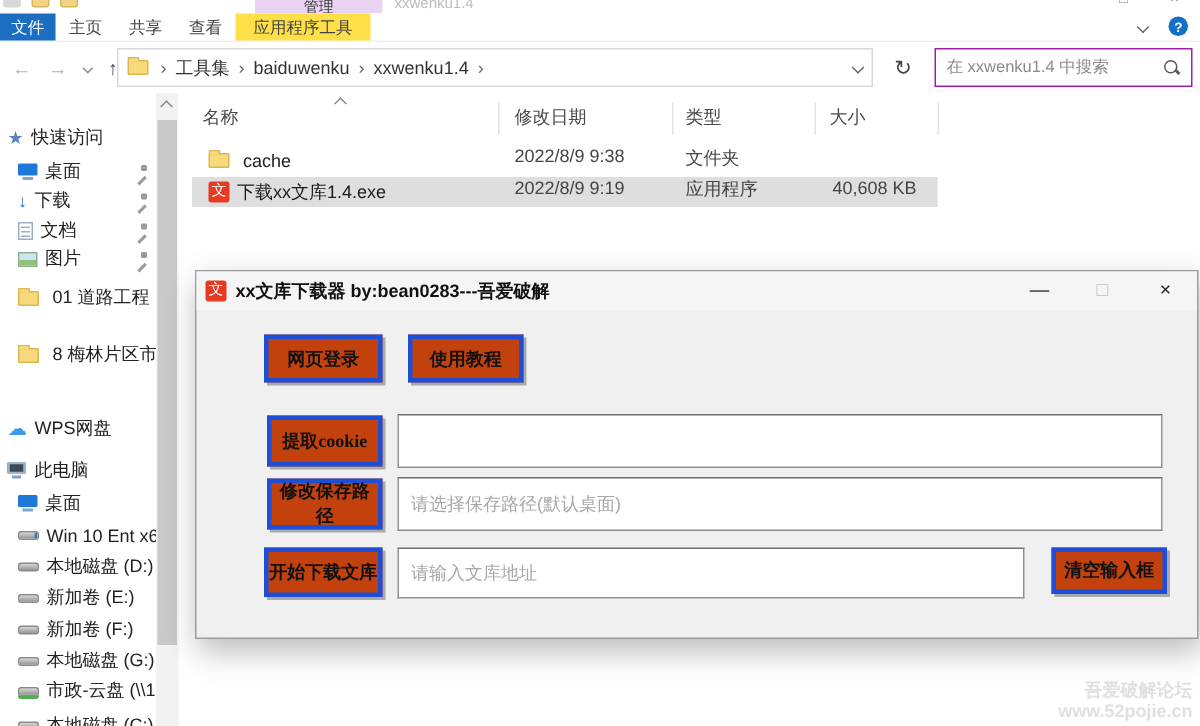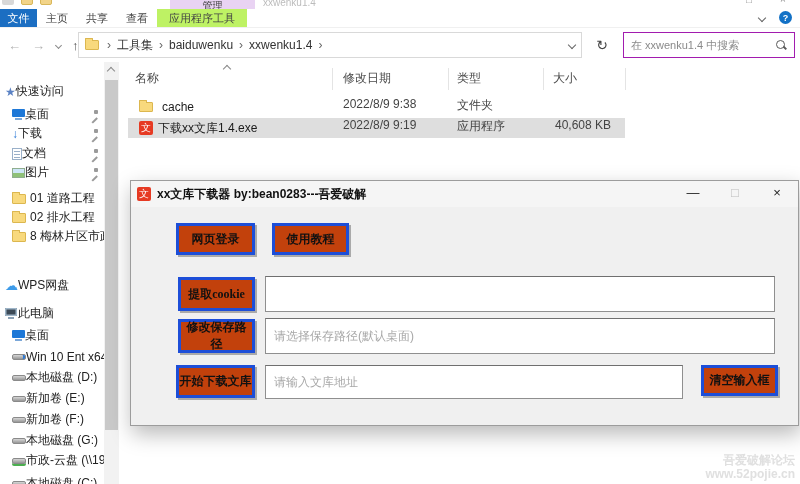--- a/index.html
+++ b/index.html
@@ -13,21 +13,21 @@
   .qat .g { background:#d8d8d8; } .qat .y { background:#f2d489; border:1px solid #d9b75a; }
   .manage-top { position:absolute; left:170px; top:0; width:85px; height:9px; background:#e9d3f3; color:#3a3a3a; font-size:10px; line-height:11px; text-align:center; overflow:hidden; }
   .wintitle-faint { position:absolute; left:263px; top:-3px; color:#bcbcbc; font-size:10px; }
   .winctl-top { position:absolute; right:0; top:-6px; display:flex; }
   .winctl-top span { width:34px; text-align:center; color:#8a8a8a; font-size:10px; }
 
   
   .tabsrow { position:absolute; left:0; top:9px; width:800px; height:19px; background:#fff; display:flex; align-items:stretch; border-bottom:1px solid #f0f0f0; }
   .tab-file { width:37px; background:#1b6ec2; color:#fff; font-size:11px; display:flex; align-items:center; justify-content:center; }
   .tab { padding:0 9px; font-size:11px; color:#444; display:flex; align-items:center; }
-  .tab.apptools { background:#bef264; padding:0 12px; }
+  .tab.apptools { background:#fde047; padding:0 12px; }
   .ribbon-right { position:absolute; right:8px; top:11px; display:flex; align-items:center; gap:14px; }
   .chev { display:inline-block; width:6px; height:6px; border-right:1.4px solid #666; border-bottom:1.4px solid #666; transform:rotate(45deg); }
   .help-badge { width:13px; height:13px; border-radius:50%; background:#1271c6; color:#fff; font-size:9px; font-weight:bold; display:flex; align-items:center; justify-content:center; }
 
   
   .toolbar { position:absolute; left:0; top:28px; width:800px; height:34px; background:#fff; }
   .navarrows { position:absolute; left:8px; top:0; height:34px; display:flex; align-items:center; gap:11px; font-size:13px; }
   .arr-dim { color:#b3b3b3; } .arr-dark { color:#4d4d4d; }
   .navarrows .chev { width:5px; height:5px; border-color:#8a8a8a; }
   .addressbar { position:absolute; left:78px; top:4px; width:504px; height:26px; border:1px solid #d9d9d9; background:#fff; display:flex; align-items:center; padding:0 6px; font-size:12px; }
@@ -40,21 +40,21 @@
   .searchbox { position:absolute; left:623px; top:4px; width:172px; height:26px; border:1px solid #a21caf; background:#fff; display:flex; align-items:center; padding:0 7px; }
   .searchbox input { flex:1; border:none; outline:none; font-size:11px; color:#333; font-family:inherit; min-width:0; background:transparent; }
   .searchbox input::placeholder { color:#8a8a8a; }
   .mag { position:relative; width:12px; height:12px; flex:0 0 auto; }
   .mag::before { content:""; position:absolute; left:1px; top:1px; width:7px; height:7px; border:1.4px solid #5a5a5a; border-radius:50%; }
   .mag::after { content:""; position:absolute; left:8px; top:8px; width:4px; height:1.6px; background:#5a5a5a; transform:rotate(45deg); }
 
   
   .sidebar { position:absolute; left:0; top:62px; width:104px; bottom:0; background:#fff; font-size:12px; overflow:hidden; }
   .snode { position:absolute; left:0; width:104px; height:19px; display:flex; align-items:center; white-space:nowrap; overflow:hidden; }
-  .snode .lbl { }
+  .snode .lbl { margin-left:5px; }
   .ind1 { padding-left:5px; } .ind2 { padding-left:12px; }
   .pin { position:absolute; right:5px; width:9px; height:9px; }
   .pin::before { content:""; position:absolute; right:1px; top:0; width:4px; height:4px; background:#9a9a9a; border-radius:1px; }
   .pin::after { content:""; position:absolute; left:0; bottom:1px; width:7px; height:1.5px; background:#9a9a9a; transform:rotate(-45deg); transform-origin:right center; }
   .star-ic { color:#5b82c4; font-size:12px; line-height:12px; }
   .desk-ic { position:relative; width:13px; height:11px; flex:0 0 auto; }
   .desk-ic::before { content:""; position:absolute; left:0; top:0; width:13px; height:8px; background:#1e78d7; border-radius:1px; }
   .desk-ic::after { content:""; position:absolute; left:3px; bottom:0; width:7px; height:2px; background:#7aa7d9; }
   .dl-ic { color:#2f7bd6; font-weight:bold; font-size:12px; }
   .doc-ic { width:10px; height:12px; background:#fff; border:1px solid #9ab0c9; flex:0 0 auto; position:relative; }
@@ -178,24 +178,20 @@
   </div>
   <div class="snode ind2" style="top:101px">
     <span class="pic-ic"></span>
     <span class="lbl">图片</span>
     <span class="pin"></span>
   </div>
   <div class="snode ind2" style="top:127px">
     <span class="folder-ic fold-ic"></span>
     <span class="lbl">01 道路工程</span>
   </div>
-  <div class="snode ind2" style="top:146px">
-    <span class="folder-ic fold-ic"></span>
-    <span class="lbl">02 排水工程</span>
-  </div>
   <div class="snode ind2" style="top:165px">
     <span class="folder-ic fold-ic"></span>
     <span class="lbl">8 梅林片区市政道</span>
   </div>
   <div class="snode ind1" style="top:214px">
     <span class="cloud-ic">☁</span>
     <span class="lbl">WPS网盘</span>
   </div>
   <div class="snode ind1" style="top:242px">
     <span class="pc-ic"></span>

